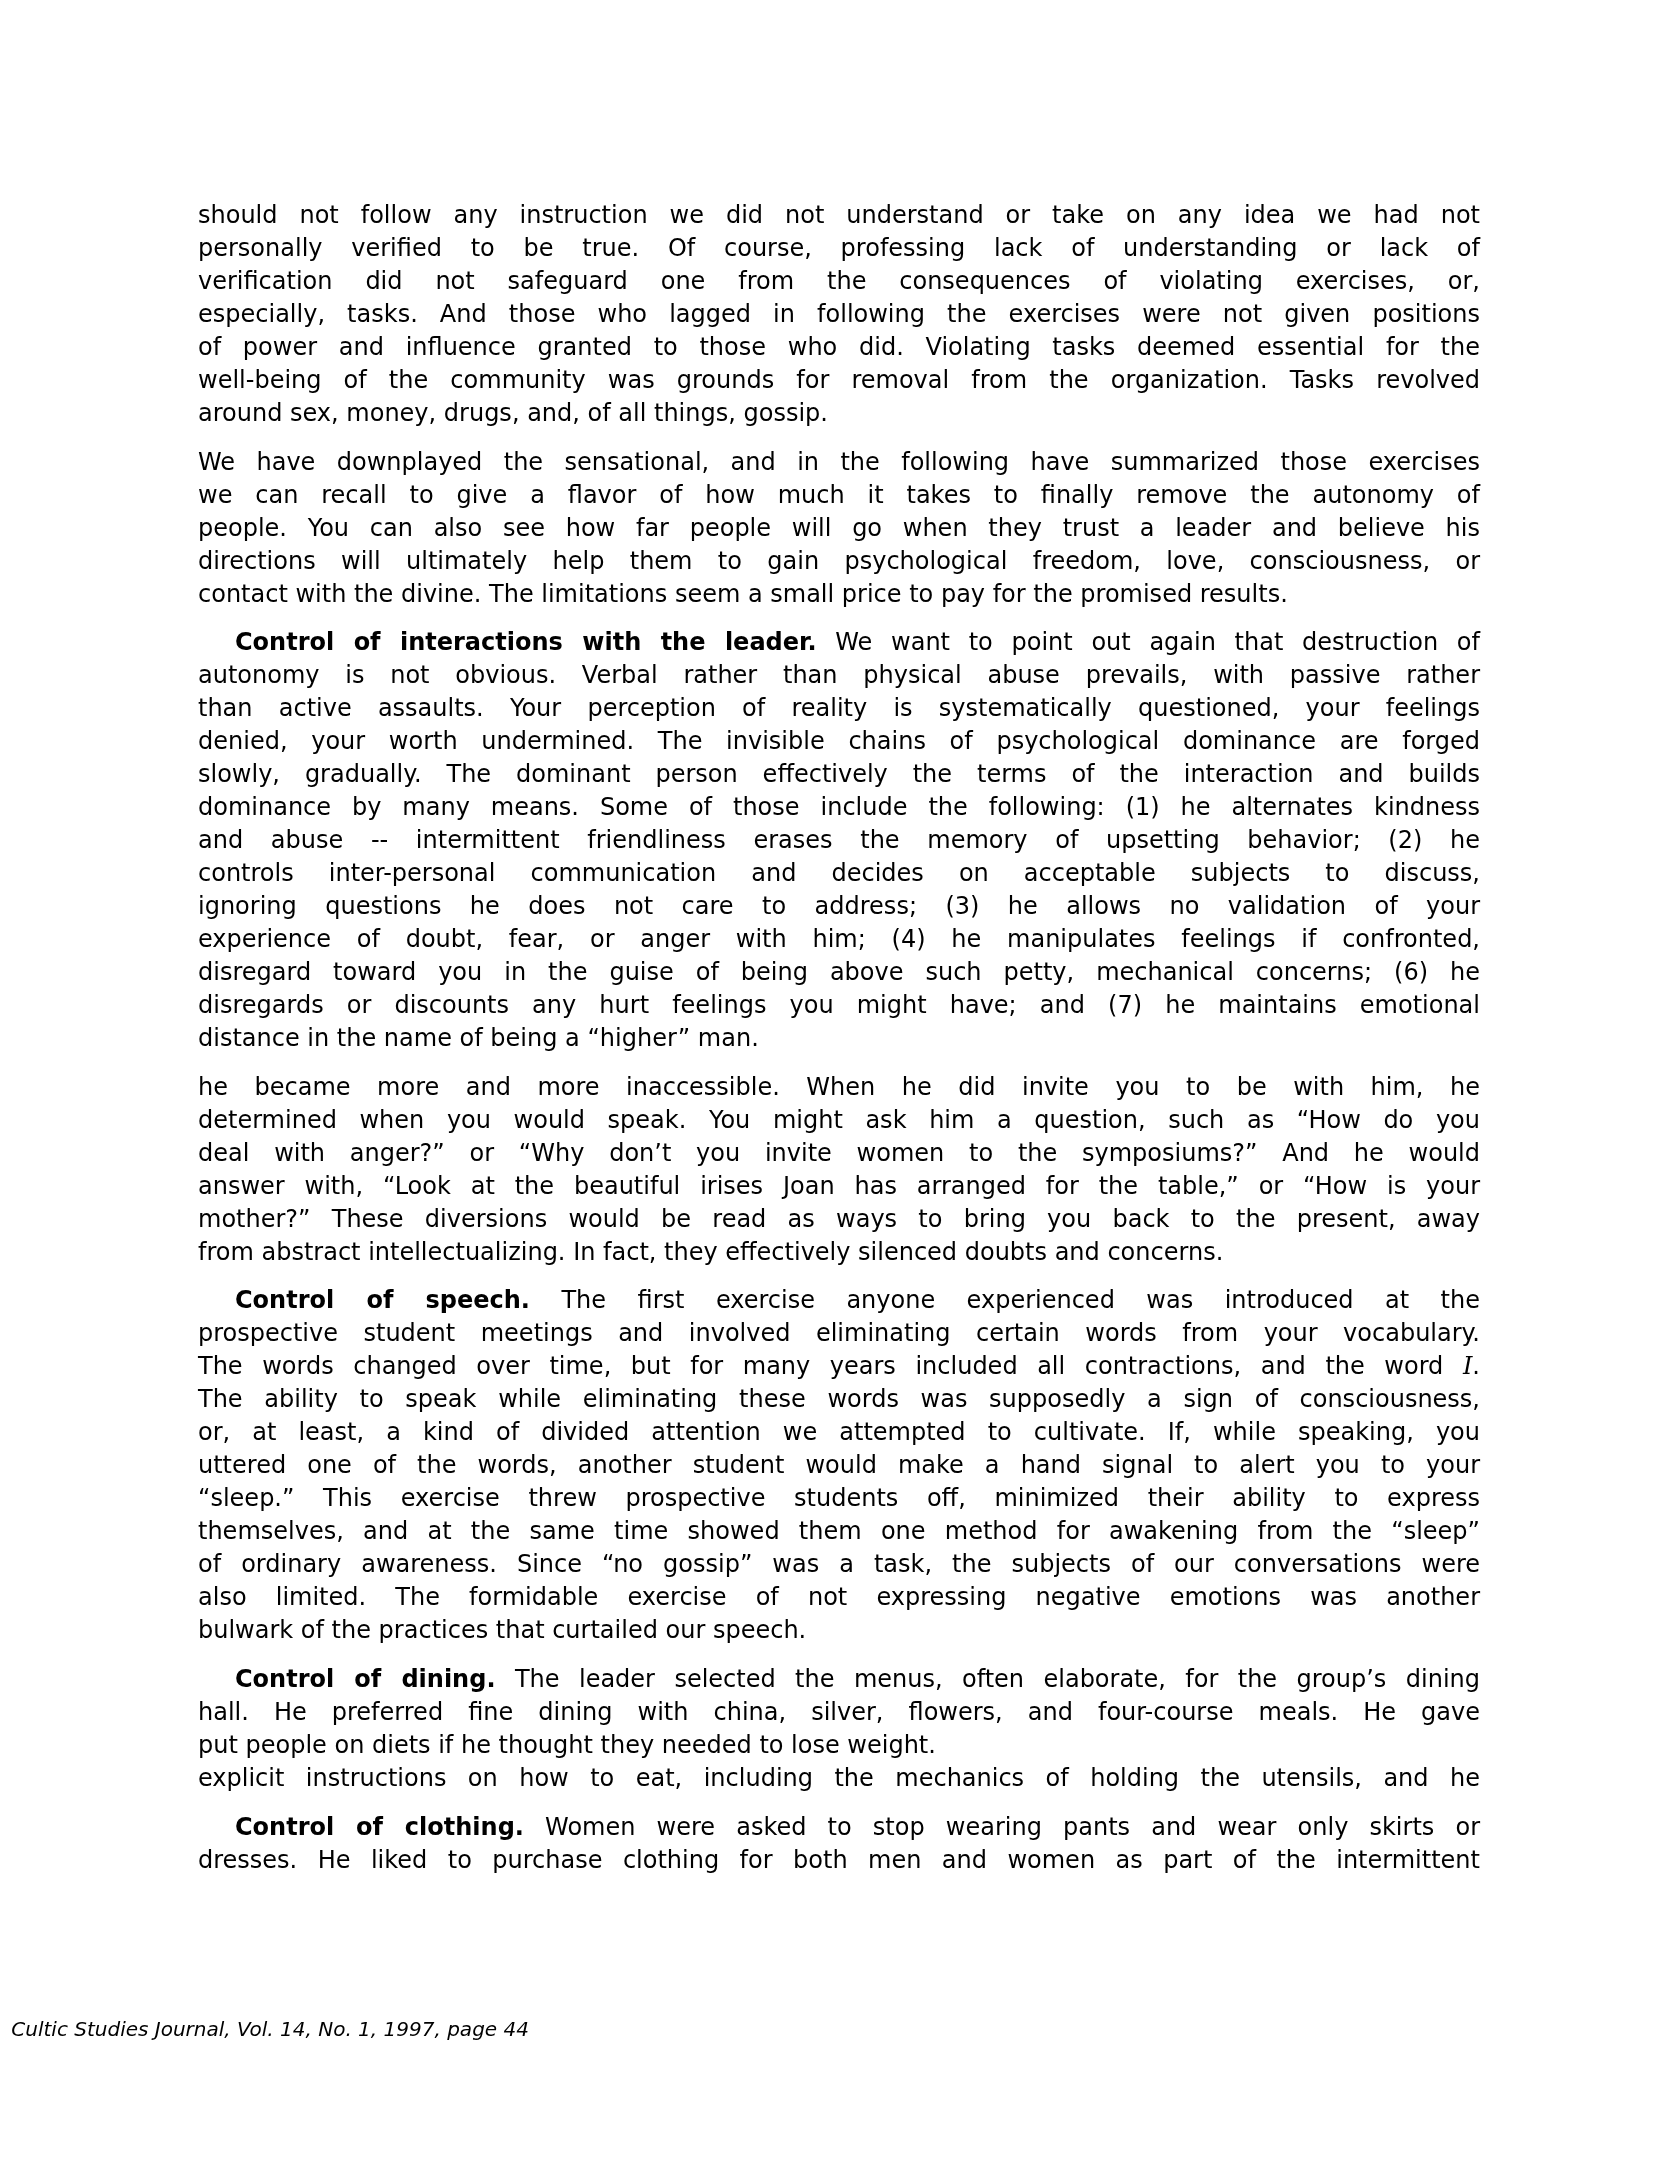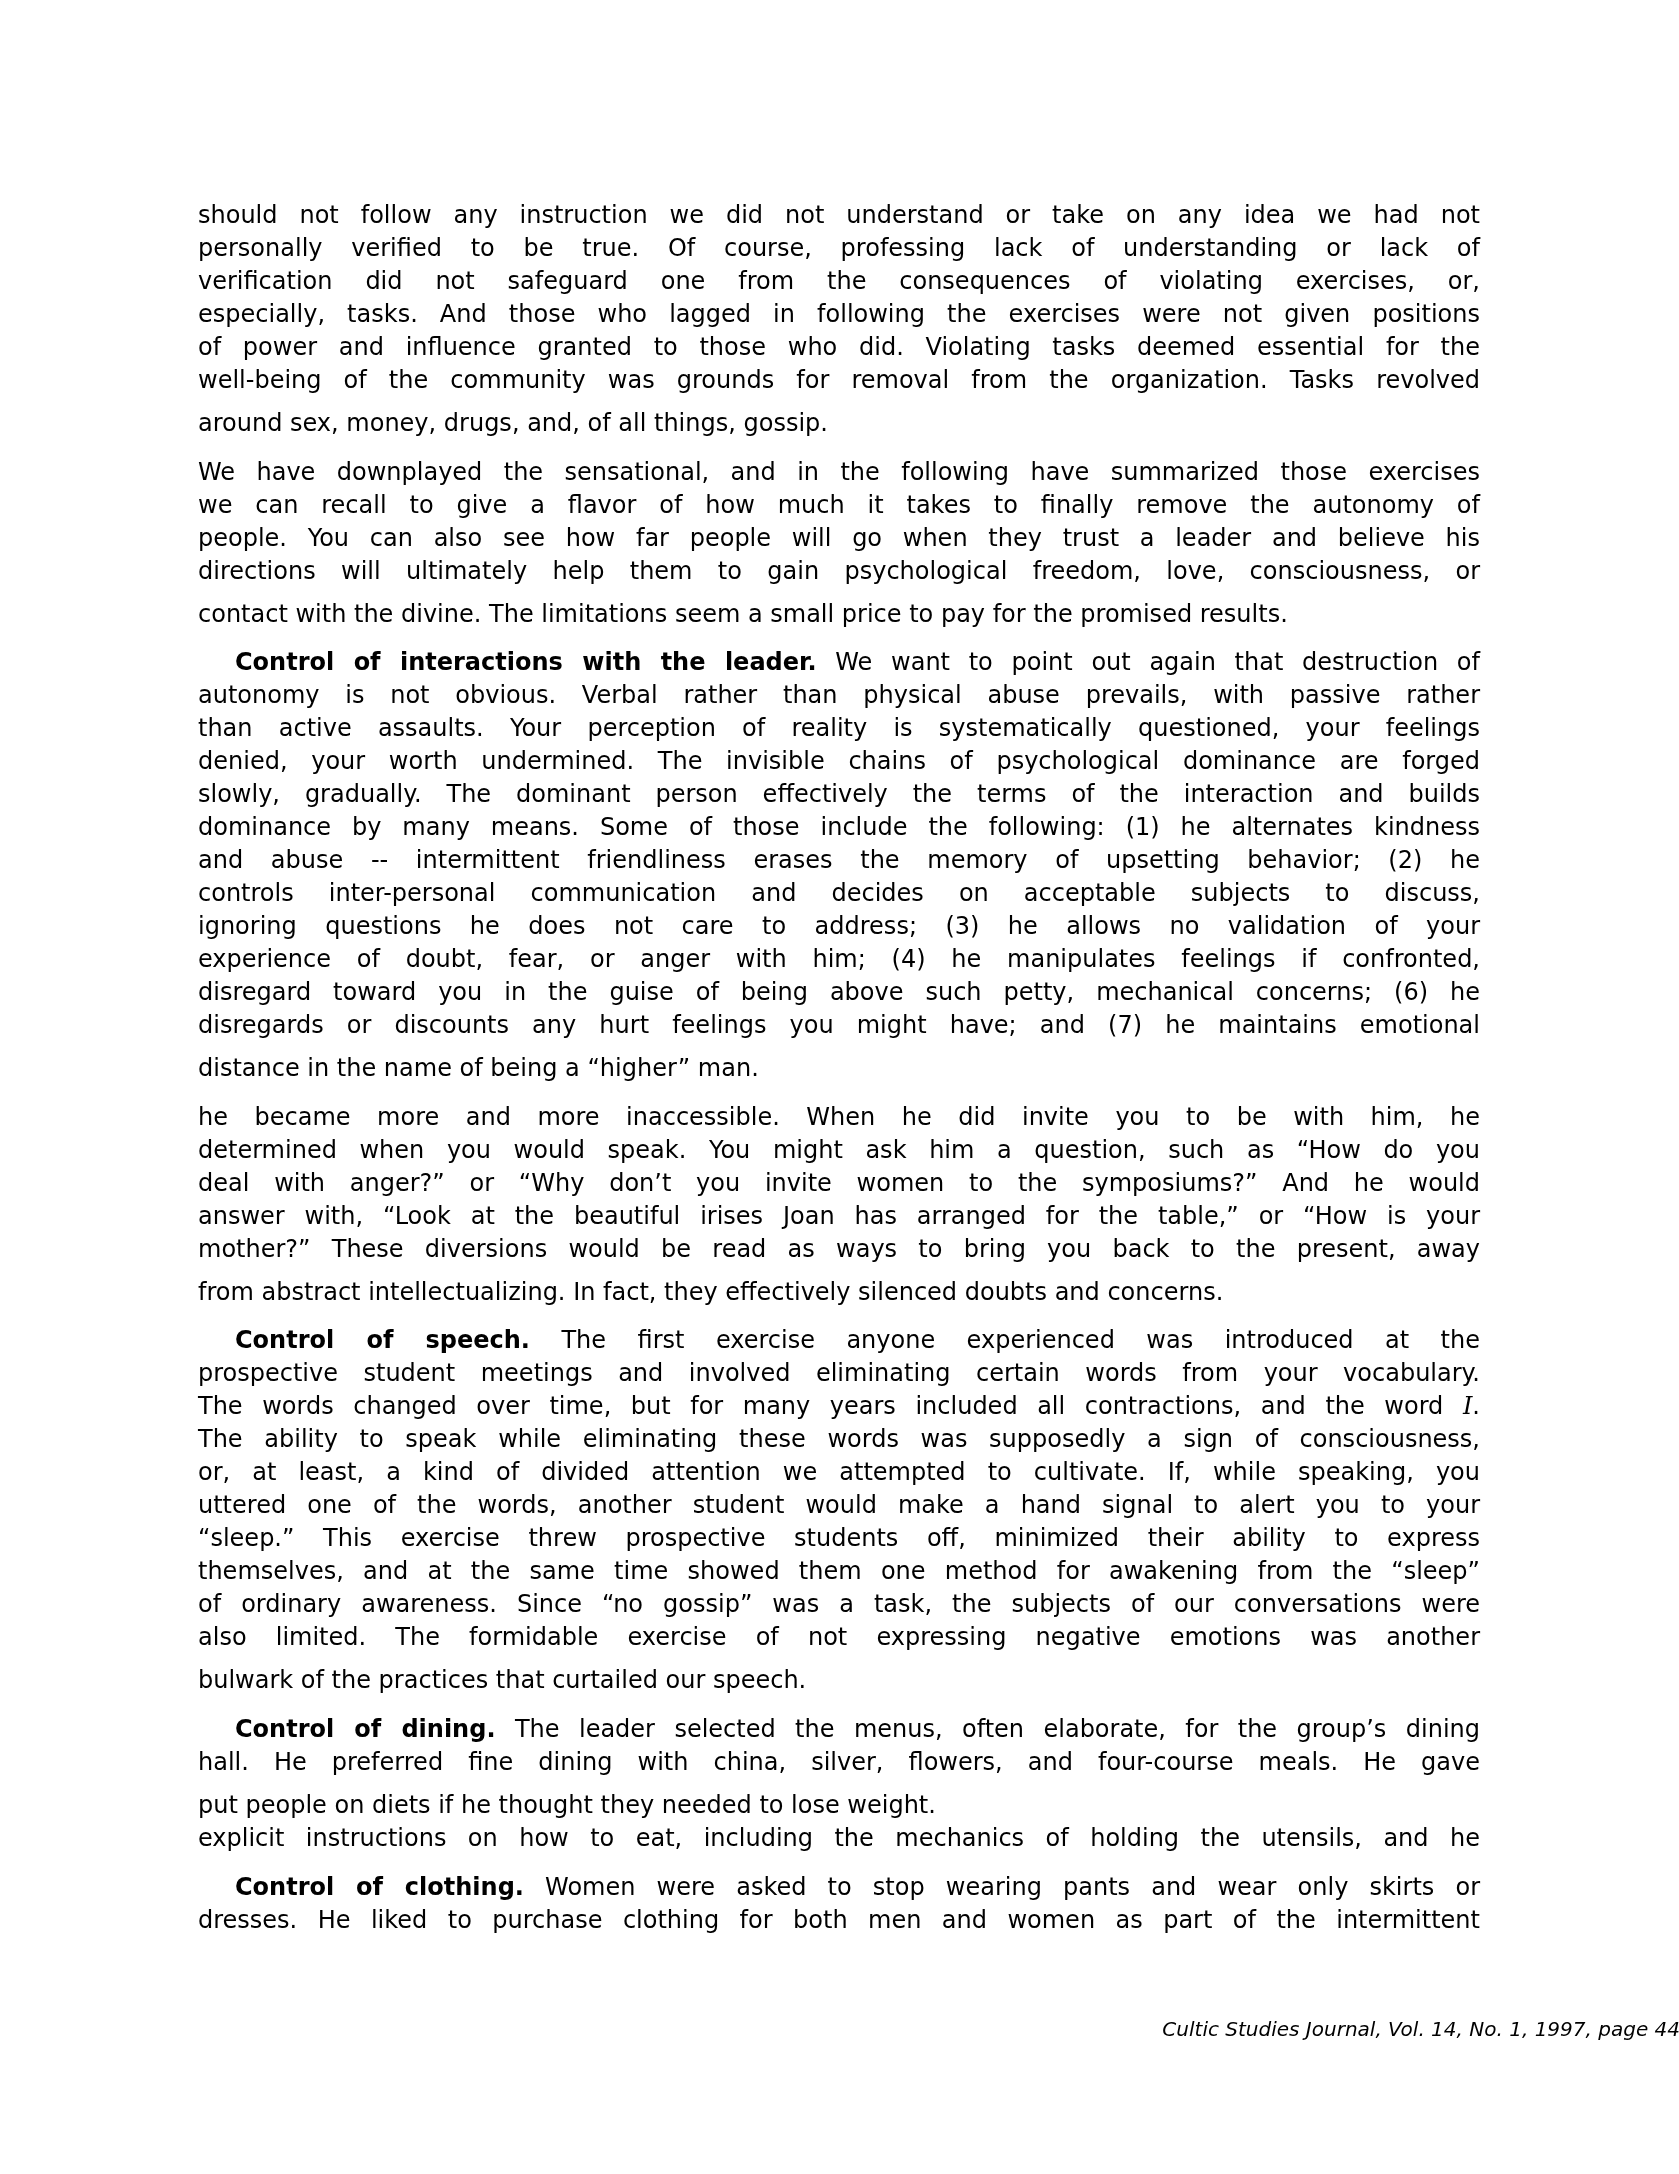--- a/index.html
+++ b/index.html
@@ -7,25 +7,25 @@
   .page { position: absolute; left: 0; top: 0; width: 1680px; height: 1620px; background: #ffffff; padding-left: 8px; }
   .body-text {
     position: absolute; left: 198px; top: 199px; width: 1282px;
     font-family: "DejaVu Sans", sans-serif; font-size: 24px; color: #000000;
   }
   .para { margin: 0 0 15.6px 0; }
   .line {
     height: 33px; line-height: 33px; white-space: nowrap;
     text-align: justify; text-align-last: justify;
   }
-  .line.last { text-align-last: left; margin-top: 10px; }
+  .line.last { text-align-last: left; }
   .lead { font-weight: bold; margin-left: 37px; }
   .ital { font-family: "DejaVu Serif", serif; font-style: italic; }
   .footer {
-    position: absolute; left: 0; width: 1680px; top: 2017px; text-align: right;
+    position: absolute; left: 0; width: 1680px; top: 2017px; text-align: left;
     font-family: "DejaVu Sans", sans-serif; font-style: italic; font-size: 20px; color: #000000;
     padding-left: 11.3px; box-sizing: border-box;
   }
 </style>
 </head>
 <body>
 
 <div class="page">
   <div class="body-text">
 

